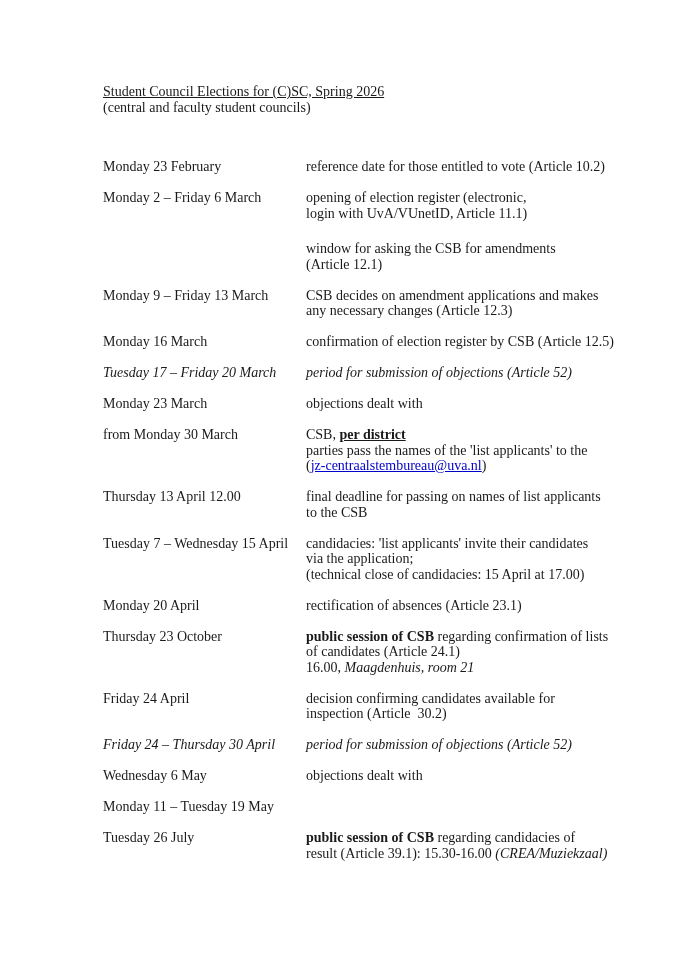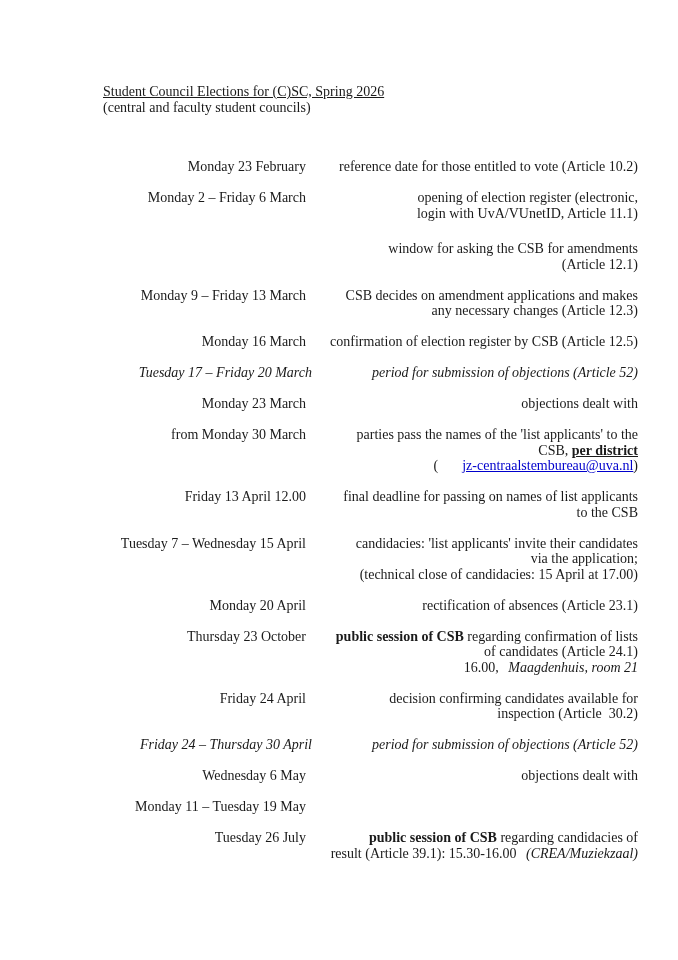--- a/index.html
+++ b/index.html
@@ -23,39 +23,37 @@
     white-space: pre-wrap;
   }
   .subtitle {
     white-space: pre-wrap;
     margin-bottom: 44px;
   }
   .row {
     display: flex;
     align-items: flex-start;
     margin-bottom: 15.5px;
-    text-align: right;
   }
   .row.gap2 { margin-top: 15.5px; }
   .date {
     width: 203px;
     flex: 0 0 203px;
     white-space: pre-wrap;
   }
   .details { flex: 1 1 auto; min-width: 0; }
   .para + .para { margin-top: 20px; }
   .line { white-space: pre-wrap; }
   .b { font-weight: bold; }
-  .i { font-style: italic; margin-left: 6px; }
+  .i { font-style: italic; }
   .u { text-decoration: underline; }
   a.lnk {
     color: var(--link);
     text-decoration: underline;
     cursor: pointer;
-    margin-left: 24px;
   }
 </style>
 </head>
 <body>
 
 <div class="page">
   <div class="title">Student Council Elections for (C)SC, Spring 2026</div>
   <div class="subtitle">(central and faculty student councils)</div>
   <div>
       <div class="row">
@@ -109,28 +107,28 @@
         <div class="details">
           <div class="para">
             <div class="line"><span>objections dealt with</span></div>
           </div>
         </div>
       </div>
       <div class="row">
         <div class="date">from Monday 30 March</div>
         <div class="details">
           <div class="para">
+            <div class="line"><span>CSB, </span><span class="b u">per district</span></div>
             <div class="line"><span>parties pass the names of the 'list applicants' to the</span></div>
-            <div class="line"><span>CSB, </span><span class="b u">per district</span></div>
             <div class="line"><span>(</span><a class="lnk" href="#">jz-centraalstembureau@uva.nl</a><span>)</span></div>
           </div>
         </div>
       </div>
       <div class="row">
-        <div class="date">Friday 13 April 12.00</div>
+        <div class="date">Thursday 13 April 12.00</div>
         <div class="details">
           <div class="para">
             <div class="line"><span>final deadline for passing on names of list applicants</span></div>
             <div class="line"><span>to the CSB</span></div>
           </div>
         </div>
       </div>
       <div class="row">
         <div class="date">Tuesday 7 – Wednesday 15 April</div>
         <div class="details">

